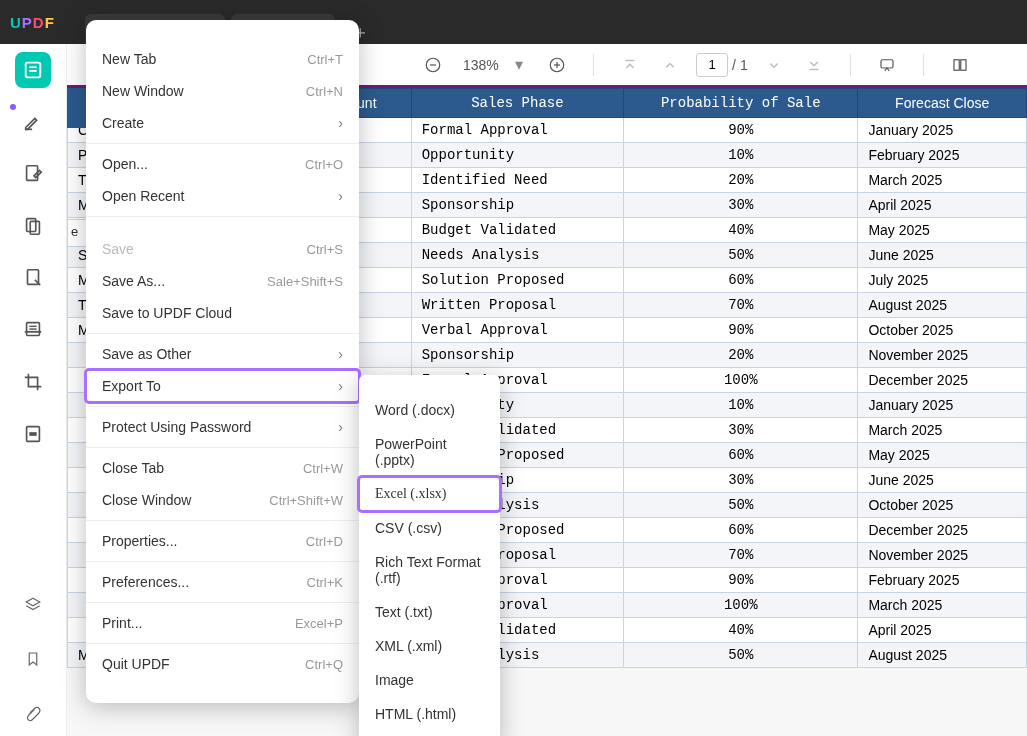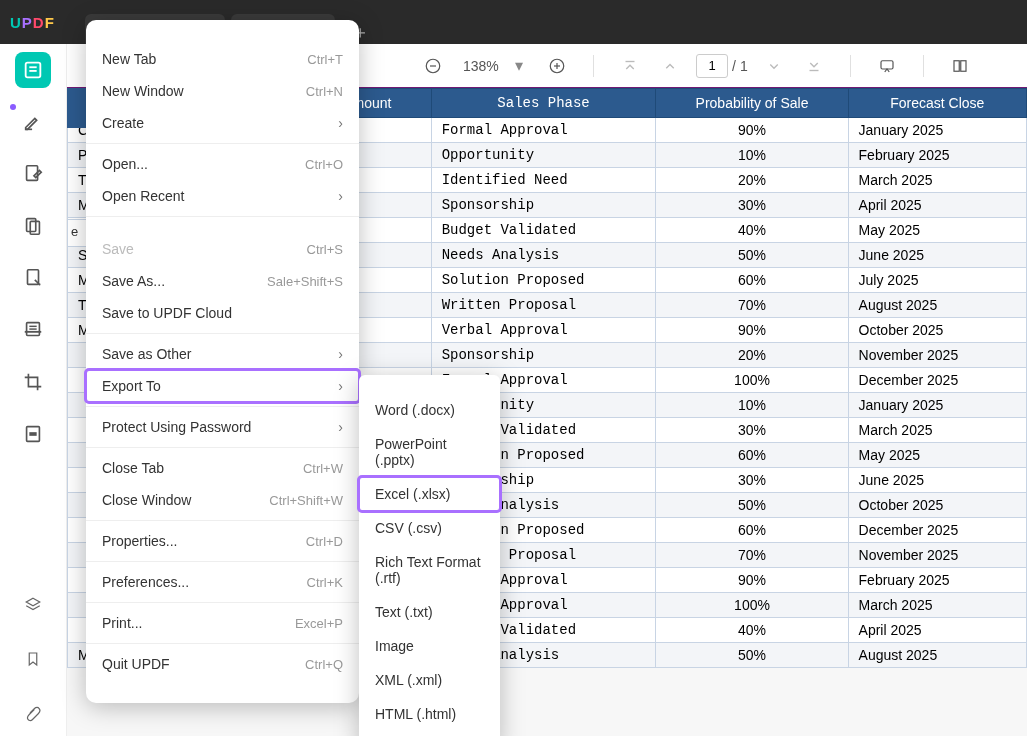--- a/index.html
+++ b/index.html
@@ -18,56 +18,56 @@
 .sidebar { width: 67px; background: #fff; border-right: 1px solid #eee; display: flex; flex-direction: column; align-items: center; padding-top: 8px; gap: 16px; }
 .side-item { width: 36px; height: 36px; display: flex; align-items: center; justify-content: center; border-radius: 8px; cursor: pointer; color: #555; }
 .side-item.active { background: #00c8b3; color: #fff; }
 .side-item svg { width: 22px; height: 22px; }
 .sidebar .spacer { flex: 1; }
 .side-small { width: 30px; height: 30px; display: flex; align-items: center; justify-content: center; cursor: pointer; color: #666; margin-bottom: 8px; }
 .side-small svg { width: 18px; height: 18px; }
 .side-dot { position: absolute; left: 10px; top: 60px; width: 6px; height: 6px; background: #8a5cff; border-radius: 50%; }
 
 .main { flex: 1; display: flex; flex-direction: column; position: relative; }
-.toolbar { height: 44px; border-bottom: 1px solid #701a75; display: flex; align-items: center; padding: 0 20px; gap: 12px; color: #555; }
+.toolbar { height: 44px; border-bottom: 3px solid #701a75; display: flex; align-items: center; padding: 0 20px; gap: 12px; color: #555; }
 .tool-btn { width: 28px; height: 28px; display: flex; align-items: center; justify-content: center; cursor: pointer; border-radius: 4px; }
 .tool-btn svg { width: 18px; height: 18px; }
 .zoom-val { font-size: 14px; min-width: 40px; text-align: left; margin-left: 4px; }
 .zoom-dd { color: #888; margin-right: 8px; }
 .tb-sep { width: 1px; height: 22px; background: #e0e0e0; margin: 0 10px; }
 .page-box { display: flex; align-items: center; gap: 4px; font-size: 14px; }
 .page-in { width: 32px; height: 24px; border: 1px solid #ccc; border-radius: 3px; text-align: center; font-size: 13px; }
 .tb-spacer-left { width: 320px; }
 
 .doc-area { flex: 1; overflow: hidden; background: #f7f7f7; }
 .sheet { margin: 0; background: #fff; }
 table.data { border-collapse: collapse; width: 100%; font-size: 14px; }
 table.data th { background: #2c5a8e; color: #fff; font-weight: 400; padding: 6px 10px; border: 1px solid #1f4a78; white-space: nowrap; }
 table.data td { border: 1px solid #c8d4e4; padding: 4px 10px; white-space: nowrap; }
 table.data tr.alt td { background: #f3f5f8; }
 .col-cat { width: 130px; }
 .col-amt { width: 135px; }
 .col-phase { width: 140px; font-family: Liberation Mono, monospace; }
-.col-prob { width: 140px; text-align: center; }
+.col-prob { width: 140px; text-align: center; font-family: Liberation Mono, monospace; }
 .col-close { width: 130px; }
 .cur { display: inline-block; width: 12px; }
 .amt-num { display: inline-block; text-align: right; width: 90px; }
 td.prob { text-align: center; }
 
 .menu { position: absolute; top: 20px; left: 86px; width: 273px; background: #fff; border-radius: 10px; box-shadow: 0 4px 24px rgba(0,0,0,0.25); padding: 23px 0; z-index: 100; }
 .menu-item { display: flex; align-items: center; justify-content: space-between; padding: 8px 16px; font-size: 14px; color: #333; cursor: pointer; }
 .menu-item.disabled { color: #bbb; margin-top: 16px; }
 .menu-item .short { color: #999; font-size: 13px; }
 .menu-item .chev { color: #777; }
 .menu-sep { height: 1px; background: #eee; margin: 4px 0; }
 .menu-item.highlight { outline: 3px solid #a970ff; outline-offset: -1px; border-radius: 3px; }
 
 .submenu { position: absolute; top: 375px; left: 359px; width: 141px; background: #fff; border-radius: 6px; box-shadow: 0 4px 24px rgba(0,0,0,0.25); padding: 18px 0; z-index: 101; }
 .submenu-item { padding: 9px 16px; font-size: 14px; color: #333; cursor: pointer; }
-.submenu-item.highlight { outline: 3px solid #a970ff; outline-offset: -1px; border-radius: 3px; }
+.submenu-item.highlight { outline: 3px solid #a970ff; outline-offset: -1px; border-radius: 3px; font-family: Liberation Serif, serif; }
 
 .left-edge-sel { position: absolute; top: 88px; left: 67px; width: 20px; height: 40px; background: #2c5a8e; z-index: 5; }
 .left-edge-cell { position: absolute; left: 67px; top: 219px; width: 20px; height: 28px; border: 1px solid #c8d4e4; border-right: none; background: #fff; z-index: 5; font-size: 13px; padding: 4px 3px; color: #333; }
 </style>
 </head>
 <body>
 
 <div class="titlebar">
   <div class="logo">
     <span class="c1">U</span><span class="c2">P</span><span class="c3">D</span><span class="c4">F</span>
@@ -475,16 +475,16 @@
     </div>
 </div>
 
 <div class="submenu">
   <div class="submenu-item">Word (.docx)</div>
   <div class="submenu-item">PowerPoint (.pptx)</div>
   <div class="submenu-item highlight">Excel (.xlsx)</div>
   <div class="submenu-item">CSV (.csv)</div>
   <div class="submenu-item">Rich Text Format (.rtf)</div>
   <div class="submenu-item">Text (.txt)</div>
+  <div class="submenu-item">XML (.xml)</div>
   <div class="submenu-item">Image</div>
-  <div class="submenu-item">XML (.xml)</div>
   <div class="submenu-item">HTML (.html)</div>
 </div>
 
 </body></html>

